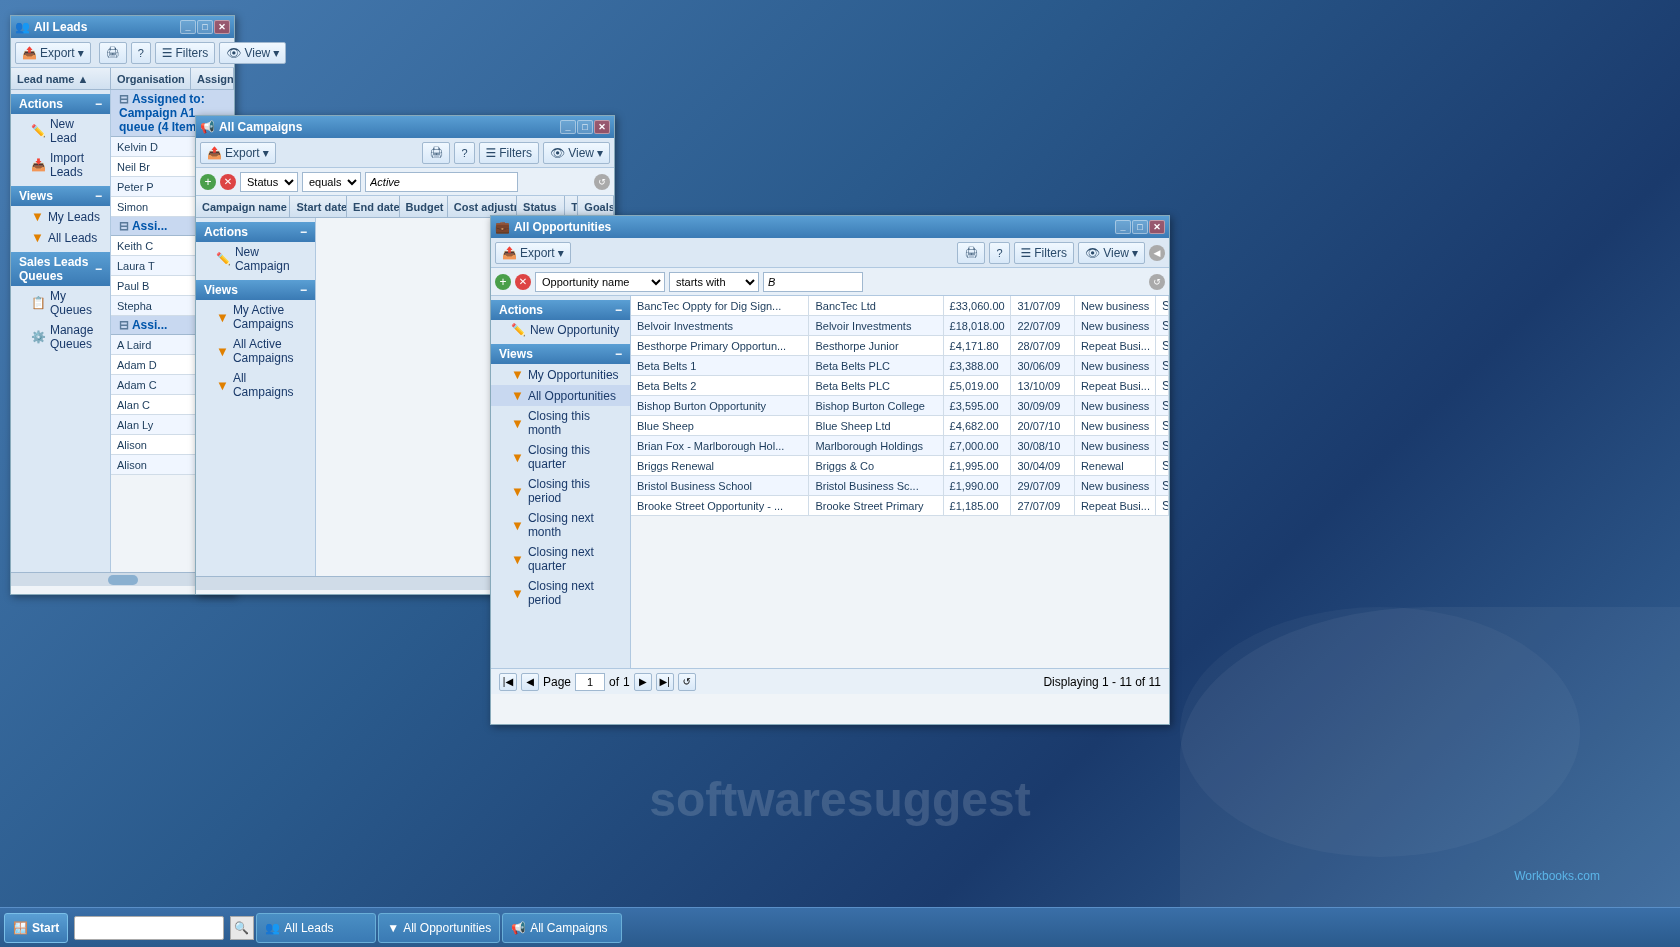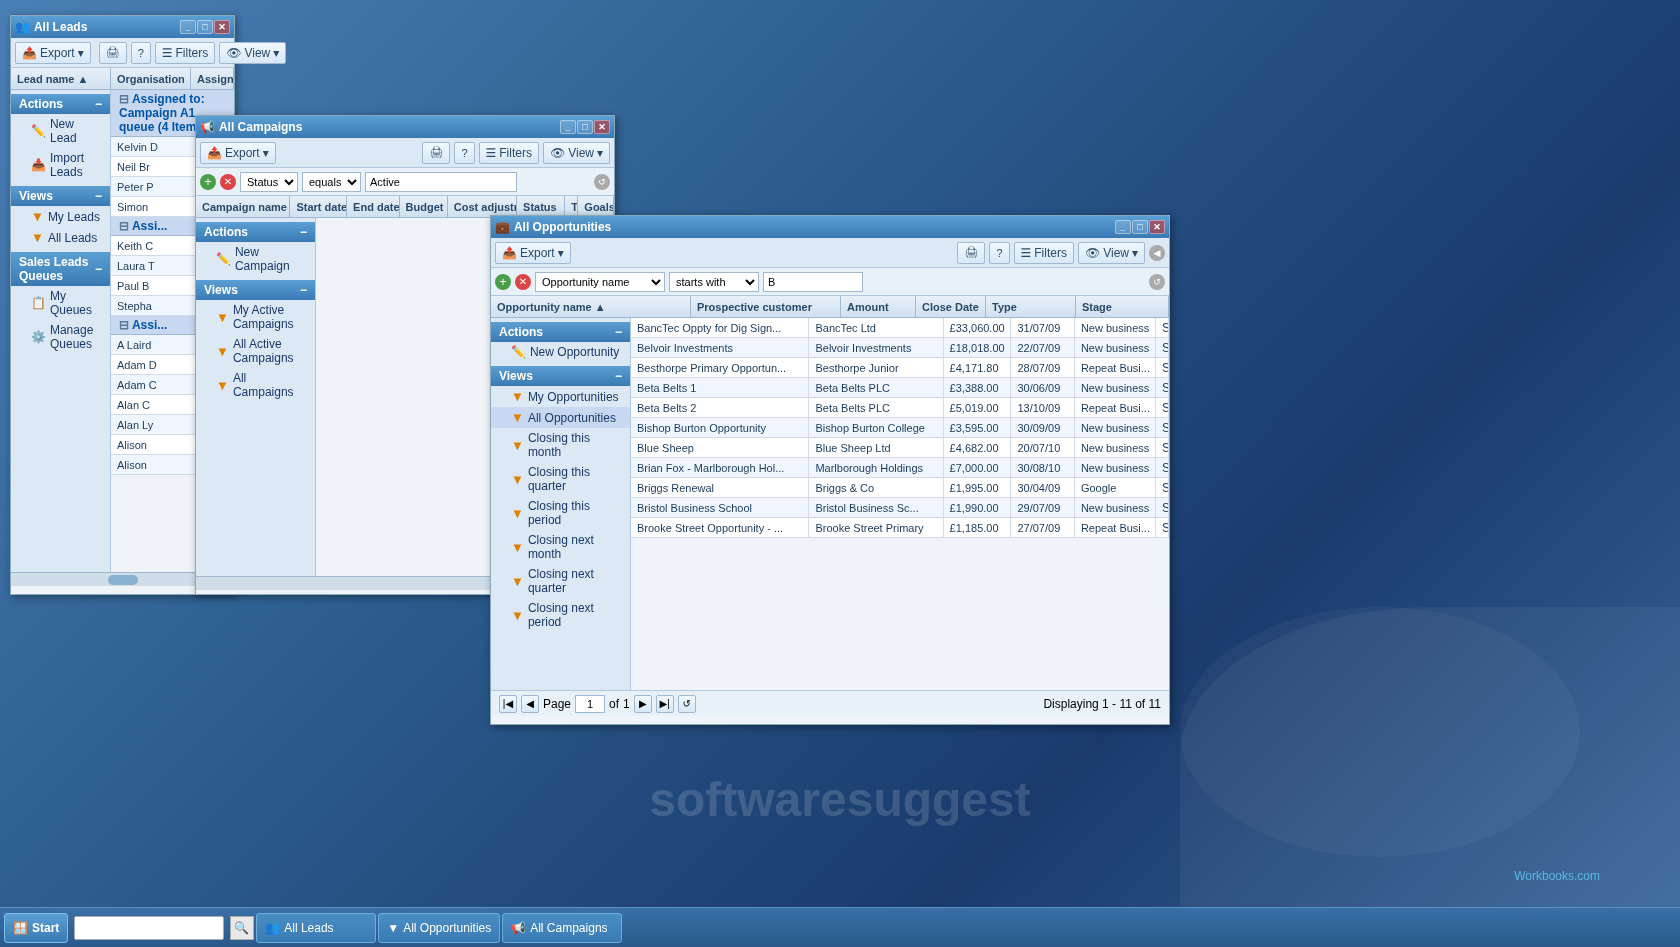--- a/index.html
+++ b/index.html
@@ -39,21 +39,21 @@
     .data-row:nth-child(even) { background: #f0f6ff; }
     .data-row:nth-child(odd) { background: white; }
     .data-cell { padding: 0 6px; font-size: 11px; color: #1a3a5a; border-right: 1px solid #d0dce8; height: 100%; display: flex; align-items: center; overflow: hidden; white-space: nowrap; }
     .sidebar-section { margin: 4px 0; }
     .sidebar-section-header { background: linear-gradient(to bottom, #5a9fd4, #3a7ab4); color: white; padding: 3px 8px; font-weight: bold; font-size: 11px; display: flex; align-items: center; justify-content: space-between; cursor: pointer; }
     .sidebar-item { padding: 3px 8px 3px 20px; cursor: pointer; color: #1a3a6a; font-size: 11px; display: flex; align-items: center; gap: 4px; }
 
     
     .filter-row { display: flex; align-items: center; padding: 4px; gap: 4px; background: #e8f0f8; border-bottom: 1px solid #b0c8e0; height: 28px; }
     .filter-select { height: 20px; border: 1px solid #a0b8d0; background: white; font-size: 11px; padding: 0 2px; }
-    .filter-input { height: 20px; border: 1px solid #a0b8d0; background: white; font-size: 11px; padding: 0 4px; min-width: 80px; }
+    .filter-input { height: 20px; border: 1px solid #a0b8d0; background: white; font-size: 11px; padding: 0 4px; min-width: 80px; font-style: italic; }
     .filter-add-btn { width: 16px; height: 16px; background: #4a9f4a; border: none; border-radius: 50%; color: white; font-size: 12px; cursor: pointer; display: flex; align-items: center; justify-content: center; }
     .filter-remove-btn { width: 16px; height: 16px; background: #d44; border: none; border-radius: 50%; color: white; font-size: 10px; cursor: pointer; display: flex; align-items: center; justify-content: center; }
 
     
     .group-header { background: #c8d8f0; padding: 2px 8px; color: #1a3a6a; font-size: 11px; font-weight: bold; border-bottom: 1px solid #a0b8d0; cursor: pointer; }
     .group-header a { color: #0055aa; text-decoration: none; }
 
     
     .pagination { height: 26px; background: #e8f0f8; border-top: 1px solid #b0c8e0; display: flex; align-items: center; padding: 0 8px; gap: 4px; }
     .page-btn { width: 18px; height: 18px; border: 1px solid #a0b8d0; background: linear-gradient(to bottom, #f0f8ff, #d8e8f8); cursor: pointer; display: flex; align-items: center; justify-content: center; font-size: 10px; border-radius: 2px; }
@@ -365,28 +365,20 @@
       <option>Opportunity name</option>
     </select>
     <select class="filter-select" style="width:90px;">
       <option>starts with</option>
     </select>
     <input class="filter-input" type="text" style="width: 100px;" value="B">
     <div style="flex:1;"></div>
     <div style="width:16px;height:16px;background:#aaa;border-radius:50%;cursor:pointer;display:flex;align-items:center;justify-content:center;color:white;font-size:9px;">↺</div>
   </div>
 
-  <div class="col-headers">
-    <div class="col-header" style="width:200px;">Opportunity name ▲</div>
-    <div class="col-header" style="width:150px;">Prospective customer</div>
-    <div class="col-header" style="width:75px;">Amount</div>
-    <div class="col-header" style="width:70px;">Close Date</div>
-    <div class="col-header" style="width:90px;">Type</div>
-    <div class="col-header" style="flex:1;">Stage</div>
-  </div>
 
   <div style="display:flex;height:calc(100% - 136px);">
 
     <div style="width:140px;background:#dce8f4;border-right:1px solid #b0c8e0;overflow-y:auto;flex-shrink:0;">
       <div class="sidebar-section">
         <div class="sidebar-section-header">
           <span>Actions</span>
           <span>−</span>
         </div>
         <div class="sidebar-item">
@@ -530,21 +522,21 @@
           <span>Stage 1 - Qualify</span>
 
         </div>
       </div>
 
       <div class="data-row">
         <div class="data-cell" style="width:200px;">Briggs Renewal</div>
         <div class="data-cell" style="width:150px;">Briggs &amp; Co</div>
         <div class="data-cell" style="width:75px;">£1,995.00</div>
         <div class="data-cell" style="width:70px;">30/04/09</div>
-        <div class="data-cell" style="width:90px;">Google</div>
+        <div class="data-cell" style="width:90px;">Renewal</div>
         <div class="data-cell" style="flex:1;display:flex;justify-content:space-between;align-items:center;">
           <span>Stage 5 - Closed Won</span>
 
         </div>
       </div>
 
       <div class="data-row">
         <div class="data-cell" style="width:200px;">Bristol Business School</div>
         <div class="data-cell" style="width:150px;">Bristol Business Sc...</div>
         <div class="data-cell" style="width:75px;">£1,990.00</div>

